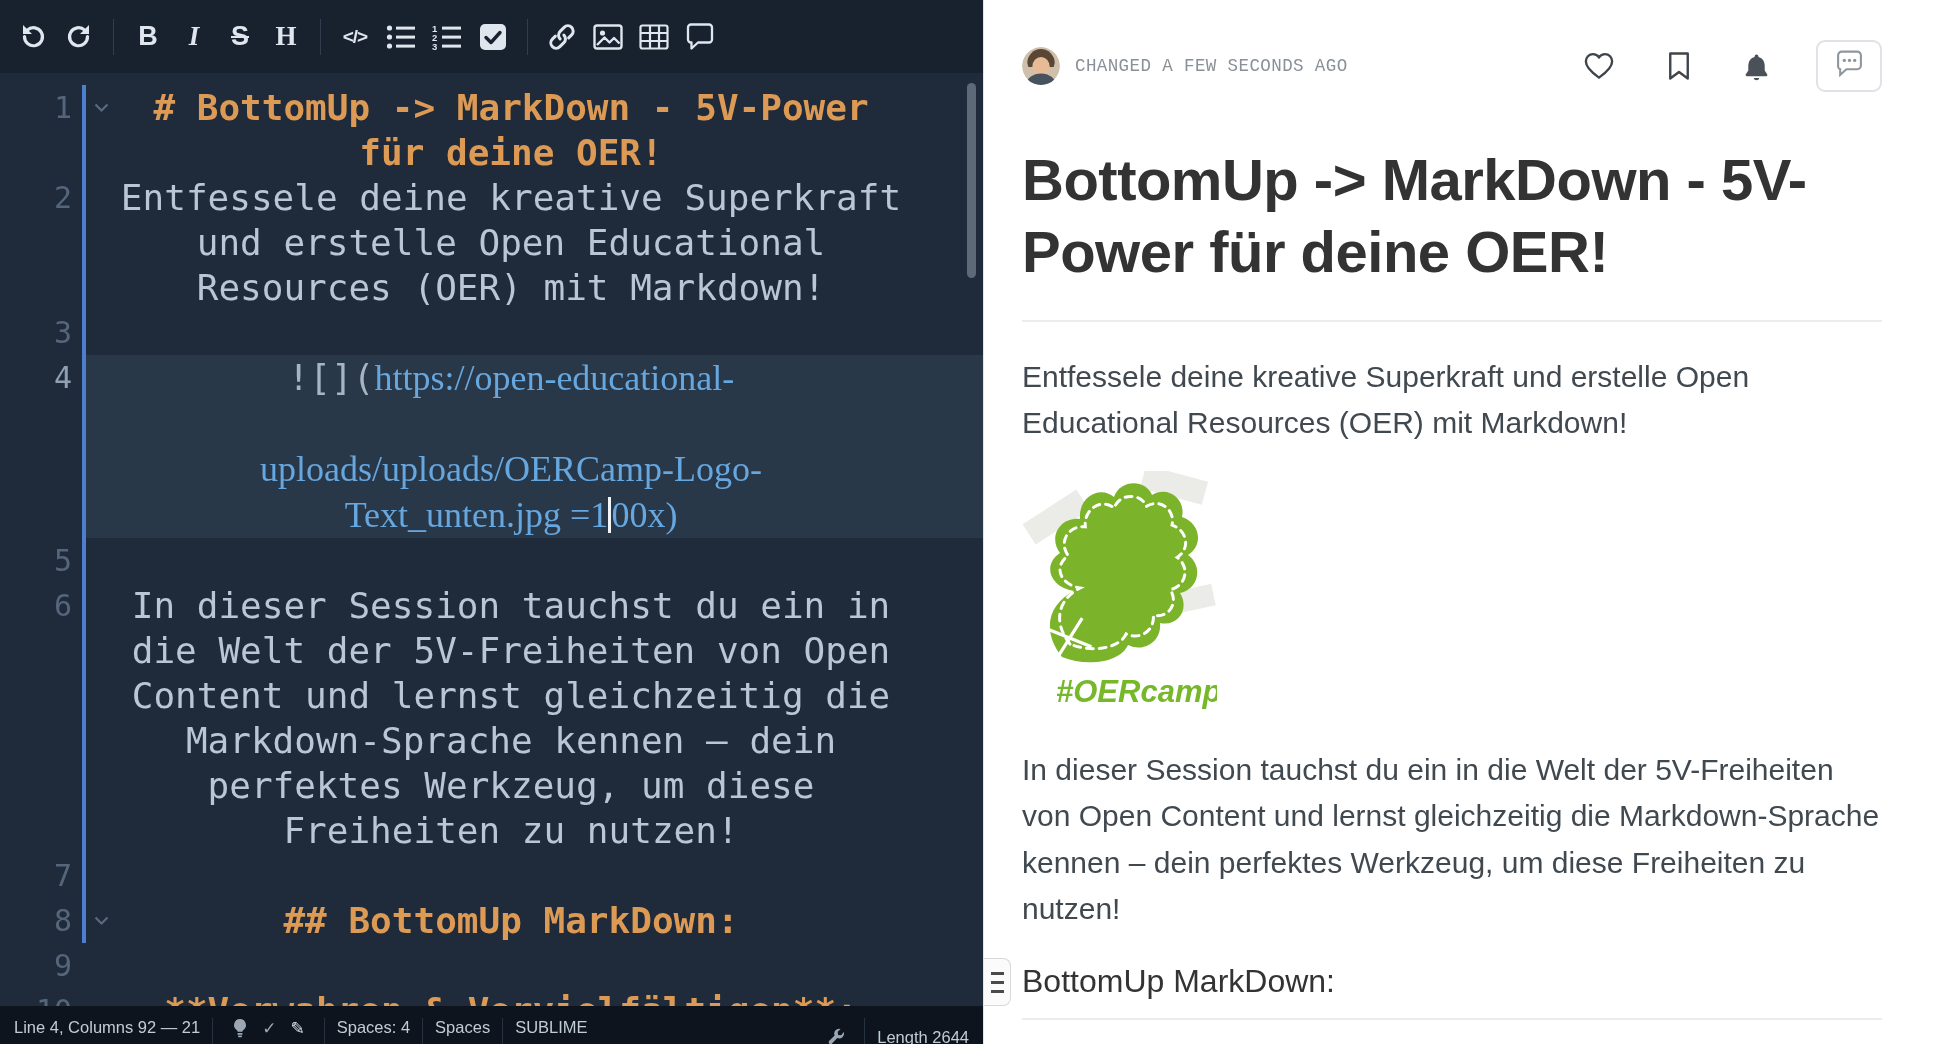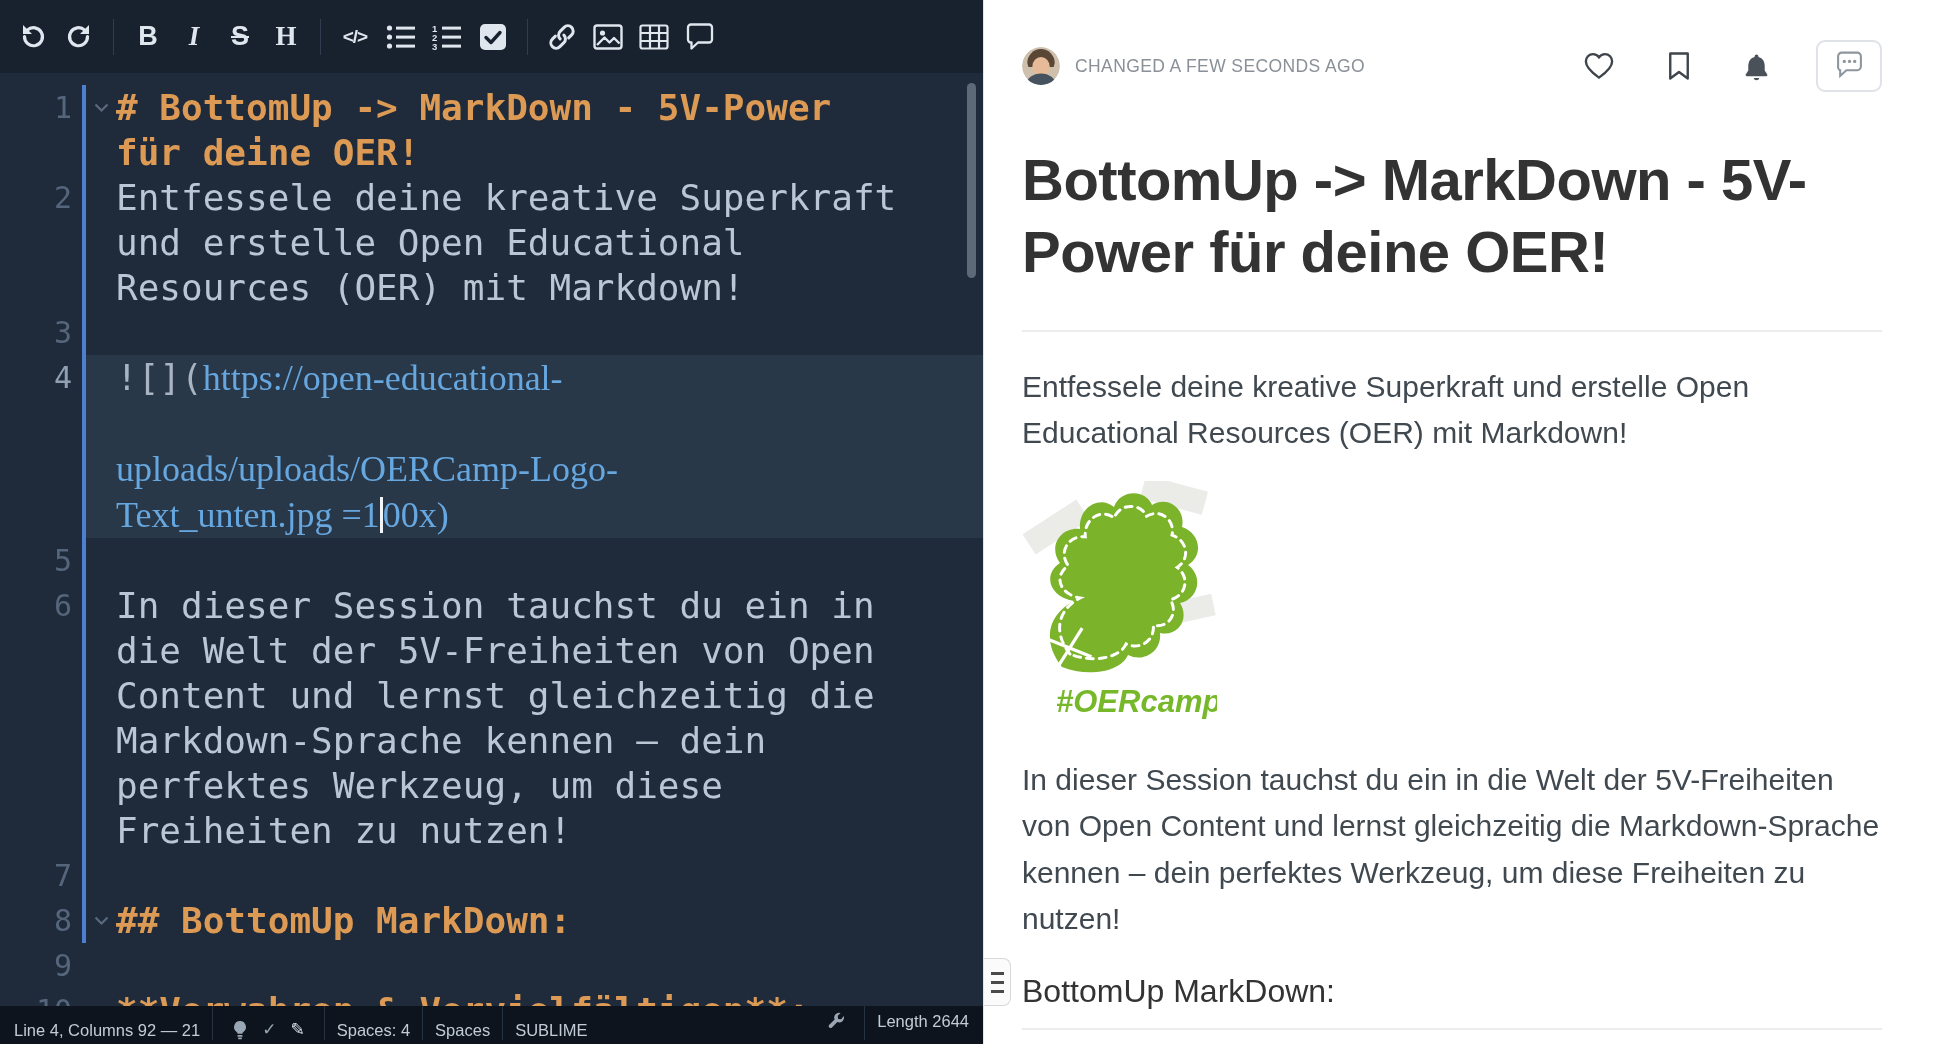--- a/index.html
+++ b/index.html
@@ -18,44 +18,44 @@
   .tl.c{font-size:19px;letter-spacing:-1px;}
 
   .editor-body{flex:1;overflow:hidden;position:relative;padding-top:12px;}
   .cm-line{display:flex;padding-left:14px;}
   .cm-line.active{background:linear-gradient(to right,transparent 86px,#293848 86px);}
   .ln{width:58px;flex-shrink:0;text-align:right;color:#55657c;font:30px/45px "DejaVu Sans Mono",monospace;}
   .cm-line.active .ln{color:#8fa0b5;}
   .changebar{width:4px;margin-left:10px;flex-shrink:0;}
   .changebar.on{background:var(--change-marker-blue,#4d7fd1);}
   .fold{width:30px;height:45px;flex-shrink:0;display:flex;align-items:center;justify-content:center;}
-  .content{width:790px;min-height:45px;font:36px/45px "DejaVu Sans Mono",monospace;color:#bac6d4;white-space:pre-wrap;overflow-wrap:break-word;}
+  .content{width:790px;min-height:45px;font:36px/45px "DejaVu Sans Mono",monospace;color:#bac6d4;white-space:pre-wrap;overflow-wrap:break-word;text-align:center;}
   .seg-heading{color:var(--accent-orange,#dc9a55);font-weight:bold;}
   .seg-bold{color:var(--accent-orange,#dc9a55);font-weight:bold;}
   .seg-link{color:var(--link-blue,#66a7e0);font-family:Liberation Serif, serif;}
   .seg-punct{color:#a8b4c2;}
   .cursor{display:inline-block;width:3px;height:36px;background:#f2f5f8;vertical-align:-6px;}
   .scroll-thumb{position:absolute;right:7px;top:10px;width:9px;height:195px;background:rgba(190,200,215,.4);border-radius:5px;}
 
-  .statusbar{height:38px;flex-shrink:0;background:#0d141d;display:flex;align-items:flex-end;padding:4px 14px;color:#c2ccd6;font-size:16.5px;white-space:nowrap;overflow:hidden;}
+  .statusbar{height:38px;flex-shrink:0;background:#0d141d;display:flex;align-items:flex-start;padding:12px 14px;color:#c2ccd6;font-size:16.5px;white-space:nowrap;overflow:hidden;}
   .sb-sep{width:1px;height:38px;background:#273240;margin:0 12px;flex-shrink:0;}
   .sb-icon{display:flex;align-items:center;justify-content:center;margin:0 7px;color:#9aa6b4;font-size:17px;}
   .sb-pencil{color:#dfe6ee;}
   .sb-right{margin-left:auto;display:flex;align-items:center;}
 
   
   .preview-pane{flex:1;height:100%;background:#fff;position:relative;overflow:hidden;border-left:1px solid #e4e4e4;}
   .preview-inner{padding:0 56px 0 38px;}
-  .note-info{display:flex;align-items:center;padding-top:40px;}
+  .note-info{display:flex;align-items:center;padding-top:40px;font-family:Liberation Mono, monospace;}
   .avatar{width:38px;height:38px;border-radius:50%;overflow:hidden;flex-shrink:0;display:block;}
   .changed{margin-left:15px;color:#8a9097;font-size:17.5px;letter-spacing:.4px;}
   .ni-icons{margin-left:auto;display:flex;align-items:center;}
   .ni-icon{margin-left:52px;display:flex;cursor:pointer;}
   .comment-btn{margin-left:46px;width:66px;height:52px;border:2px solid #dfe3e8;border-radius:9px;display:flex;align-items:center;justify-content:center;cursor:pointer;}
-  .preview-inner h1{margin:52px 0 0;font-size:58px;line-height:1.24;color:#333;font-weight:bold;letter-spacing:-.5px;padding-bottom:42px;border-bottom:2px solid #ececec;}
+  .preview-inner h1{margin:52px 0 0;font-size:58px;line-height:1.24;color:#333;font-weight:bold;letter-spacing:-.5px;padding-bottom:32px;border-bottom:2px solid #ececec;}
   .preview-inner p{margin:32px 0 0;font-size:30px;line-height:1.55;color:#404850;}
   .logo{margin-top:24px;font-style:italic;}
   .preview-inner h2{margin:30px 0 0;font-size:32px;color:#333;font-weight:normal;padding-bottom:18px;border-bottom:2px solid #ececec;}
   .toc-handle{position:absolute;left:0;top:958px;width:27px;height:48px;background:#fbfbfb;border:1px solid #d8d8d8;border-left:none;border-radius:0 8px 8px 0;display:flex;flex-direction:column;align-items:center;justify-content:center;gap:6px;cursor:pointer;}
   .toc-handle i{display:block;width:13px;height:3px;background:#4a4a4a;}
 </style>
 </head>
 <body>
 
 <div class="editor-pane">

